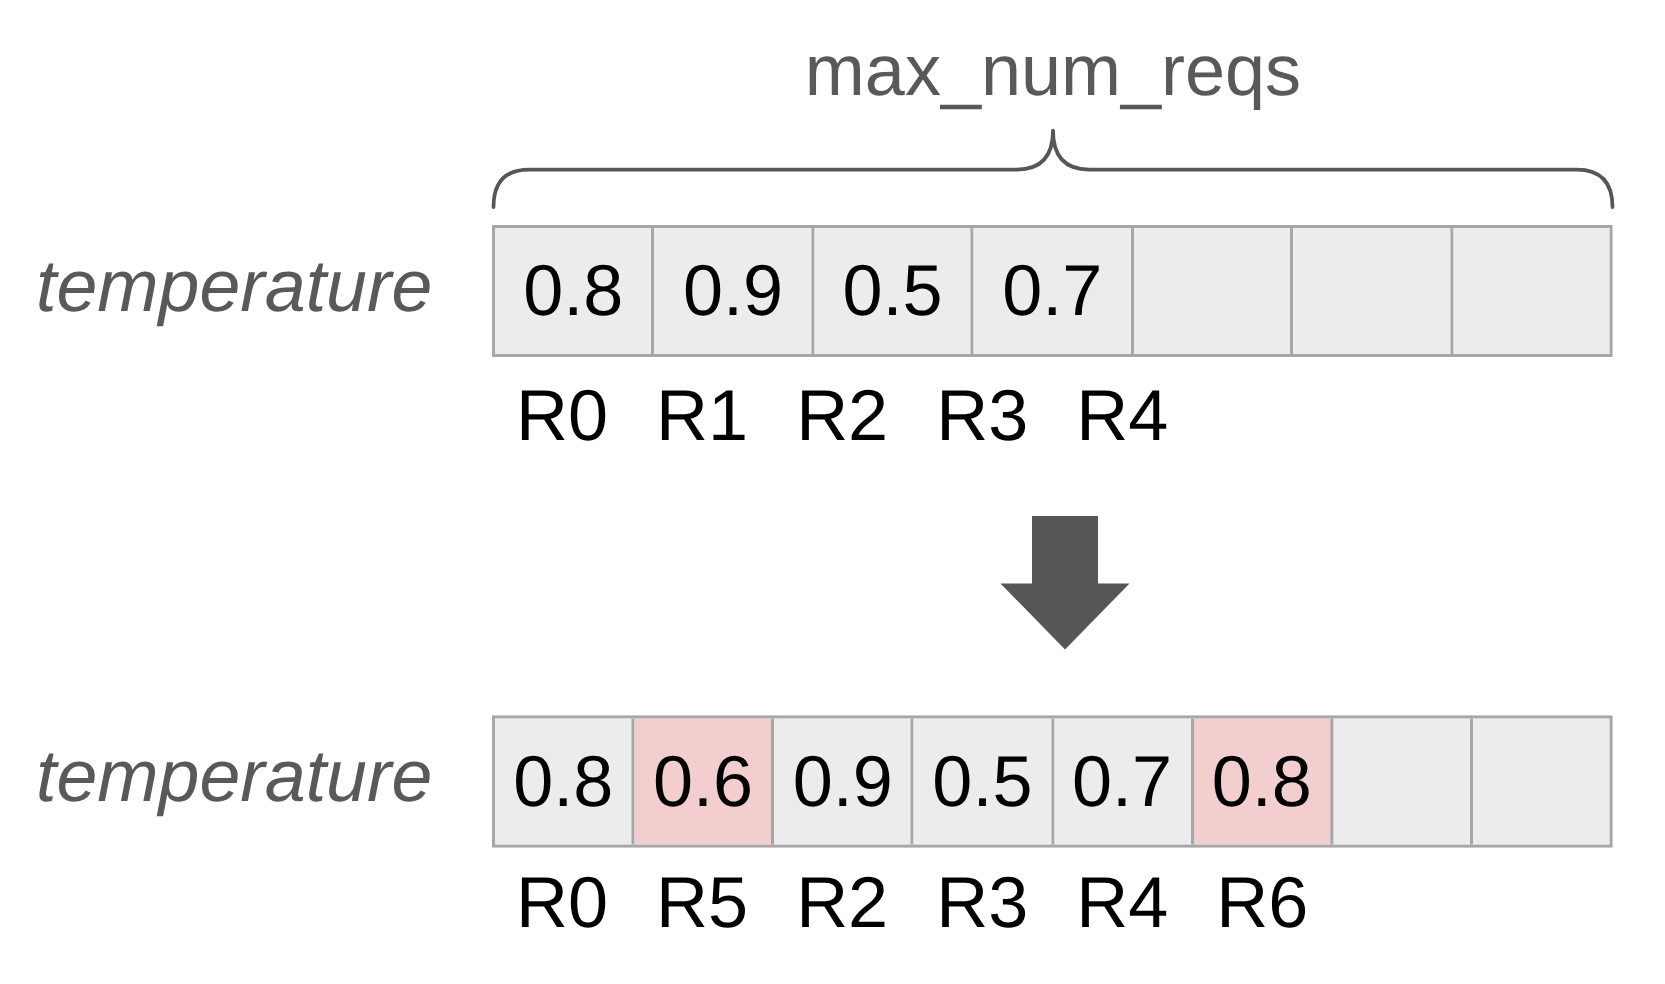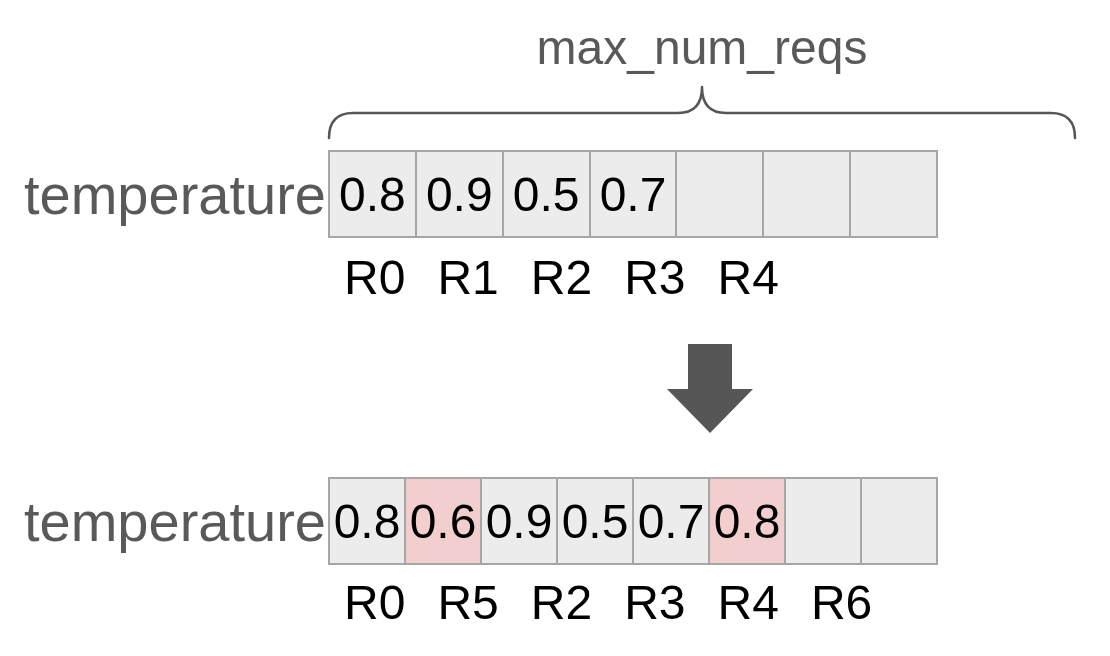--- a/index.html
+++ b/index.html
@@ -15,27 +15,27 @@
     position:absolute;left:400px;top:24px;width:604px;
     text-align:center;font-size:48px;line-height:1;
     color:var(--muted,#595959);
     white-space:nowrap;
   }
   .overlay-svg{
     position:absolute;left:0;top:0;width:1110px;height:656px;
     pointer-events:none;
   }
   .row-label{
-    position:absolute;left:24px;font-size:56px;line-height:1;
-    color:var(--muted,#595959);white-space:nowrap;
+    position:absolute;left:24px;font-size:49px;line-height:1;
+    color:var(--muted,#595959);white-space:nowrap;font-style:italic;
   }
   .row-label.top{top:167px}
   .row-label.bottom{top:494px}
   .array{
-    position:absolute;left:328px;width:610px;height:88px;
+    position:absolute;left:328px;width:747px;height:88px;
     display:flex;box-sizing:border-box;
     border:2.5px solid var(--border,#a6a6a6);
     background:var(--fill,#ececec);
   }
   .array.top{top:150px}
   .array.bottom{top:477px}
   .cell{
     flex:1 1 0;min-width:0;
     display:flex;align-items:center;justify-content:center;
     background:var(--fill,#ececec);

